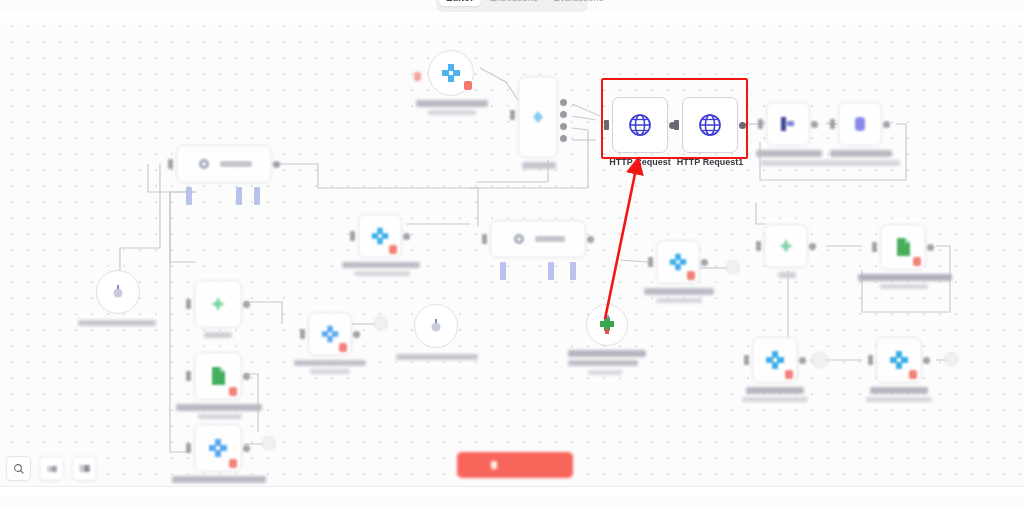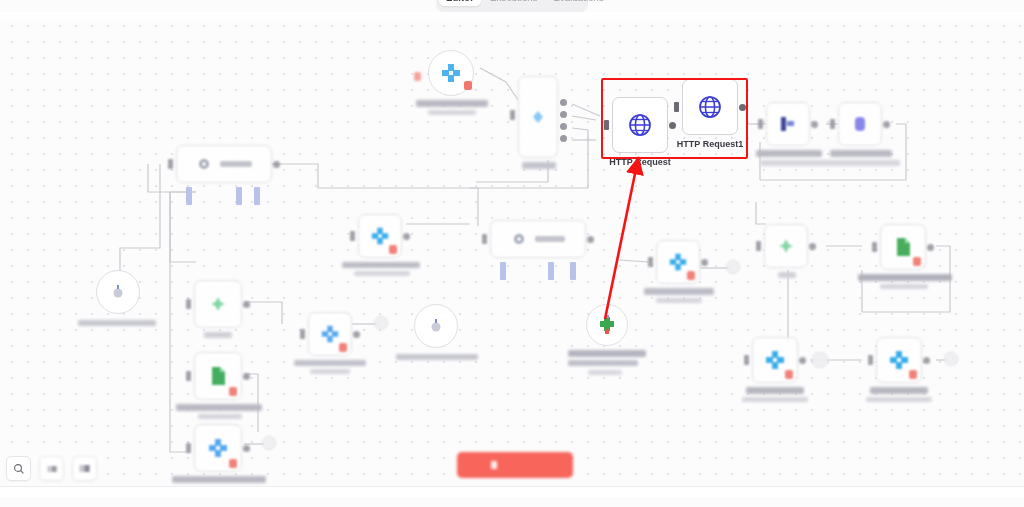--- a/index.html
+++ b/index.html
@@ -450,21 +450,21 @@
           <line x1="3" y1="13" x2="23" y2="13" stroke="#3b3bd6" stroke-width="1.5"></line>
           <line x1="5" y1="7.5" x2="21" y2="7.5" stroke="#3b3bd6" stroke-width="1.3"></line>
           <line x1="5" y1="18.5" x2="21" y2="18.5" stroke="#3b3bd6" stroke-width="1.3"></line>
         </svg>
         <span class="port in" style="background:#6a6a72;"></span>
         <span class="port out" style="background:#6a6a72;"></span>
       </div>
       <div class="nlabel" style="top:60px; color:#3a3a42;">HTTP Request</div>
     </div>
 
-    <div class="node sharp" style="left:682px; top:67px;border-radius:12px;">
+    <div class="node sharp" style="left:682px; top:85px;border-radius:12px;">
       <div class="nbox" style="width:56px;height:56px;">
         <svg class="ico" width="26" height="26" viewBox="0 0 26 26">
           <circle cx="13" cy="13" r="10" fill="none" stroke="#3b3bd6" stroke-width="1.7"></circle>
           <ellipse cx="13" cy="13" rx="4.6" ry="10" fill="none" stroke="#3b3bd6" stroke-width="1.5"></ellipse>
           <line x1="3" y1="13" x2="23" y2="13" stroke="#3b3bd6" stroke-width="1.5"></line>
           <line x1="5" y1="7.5" x2="21" y2="7.5" stroke="#3b3bd6" stroke-width="1.3"></line>
           <line x1="5" y1="18.5" x2="21" y2="18.5" stroke="#3b3bd6" stroke-width="1.3"></line>
         </svg>
         <span class="port in" style="background:#6a6a72;"></span>
         <span class="port out" style="background:#6a6a72;"></span>

